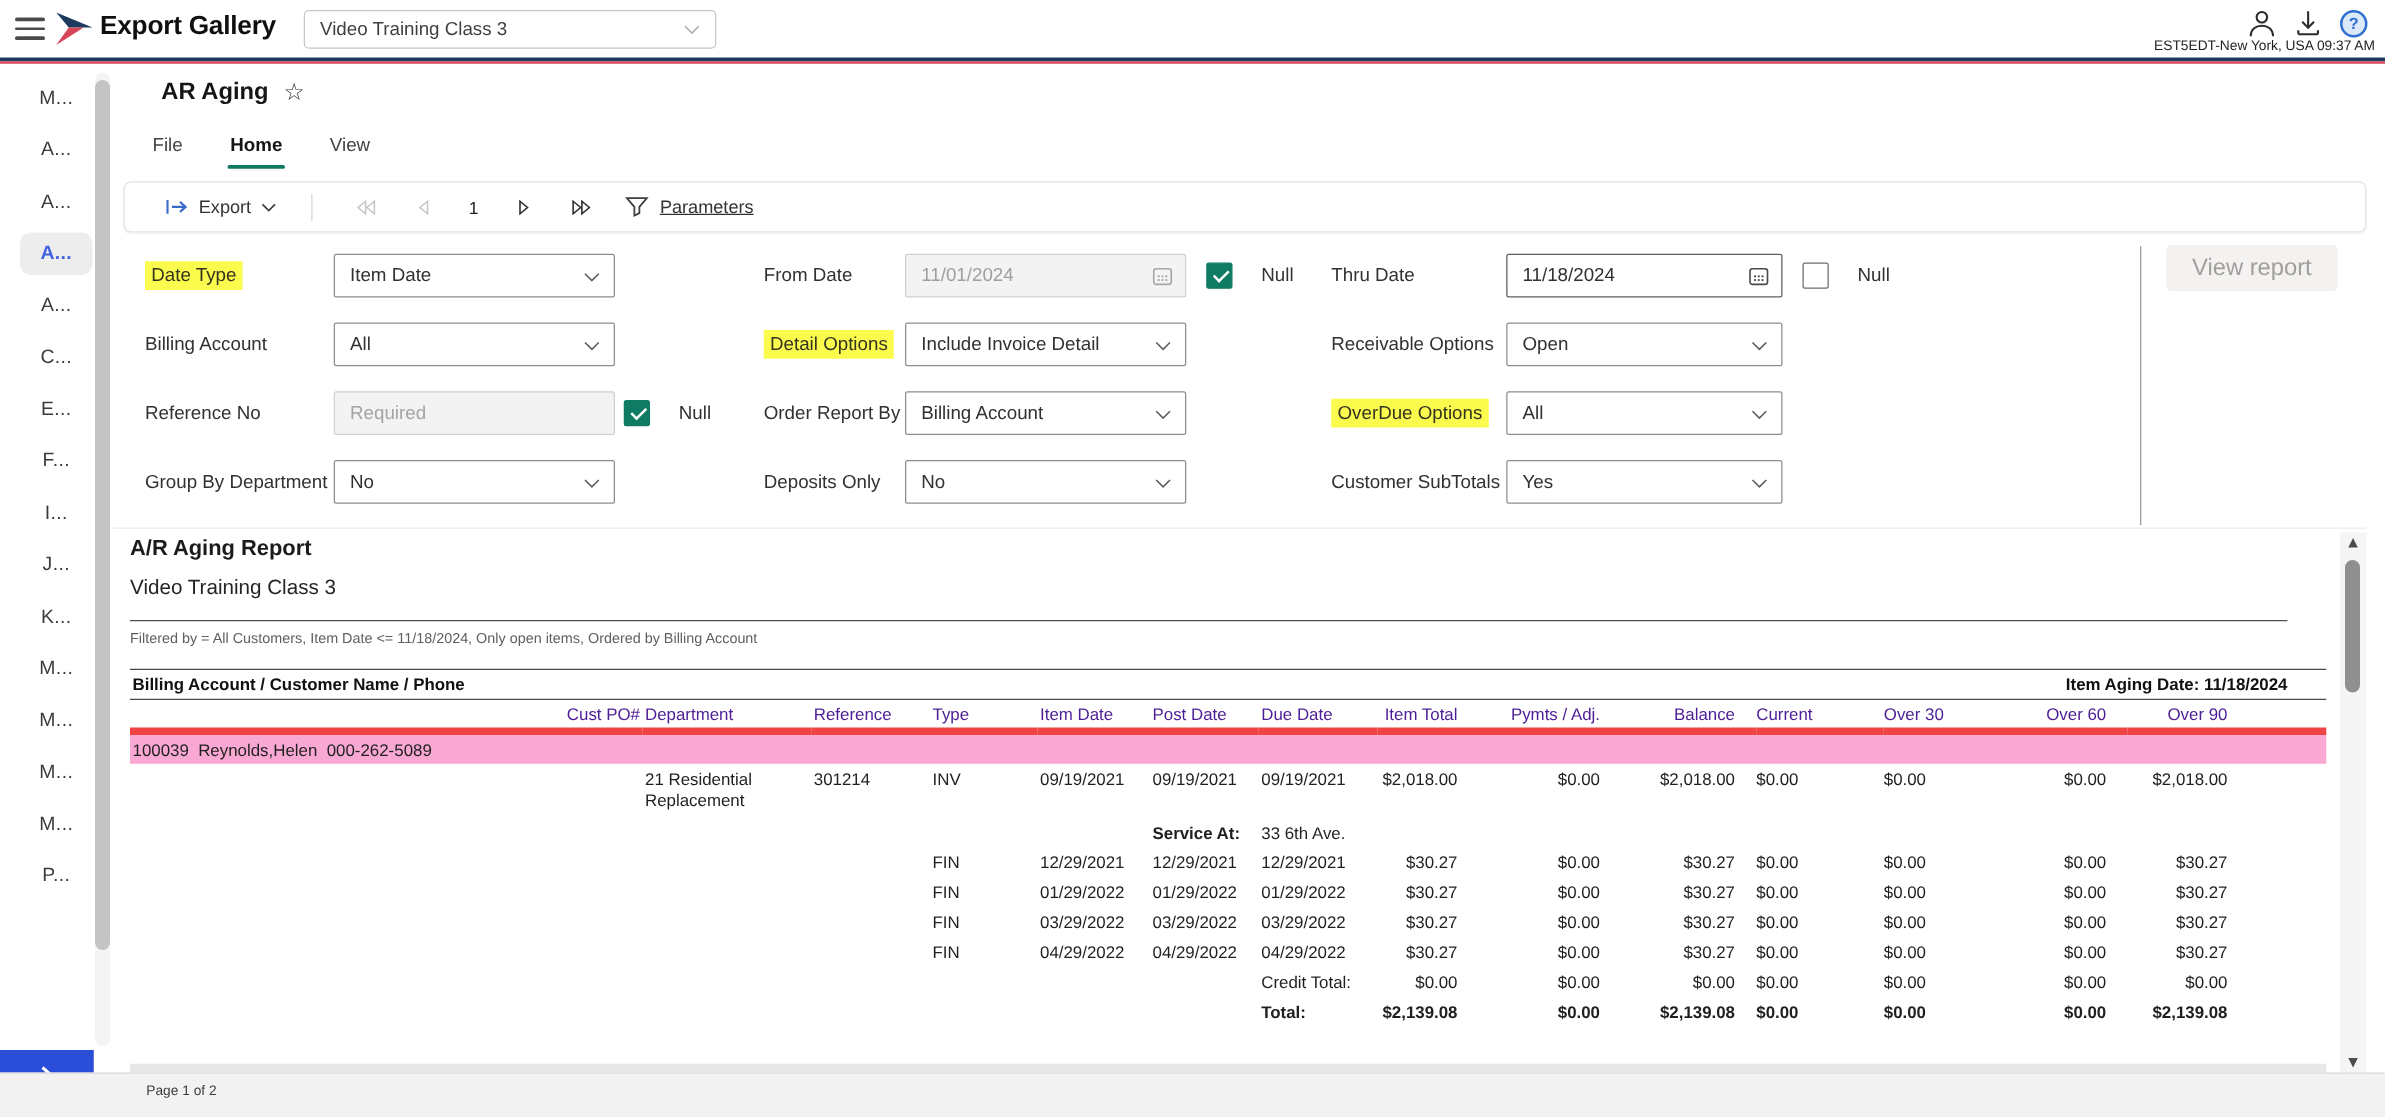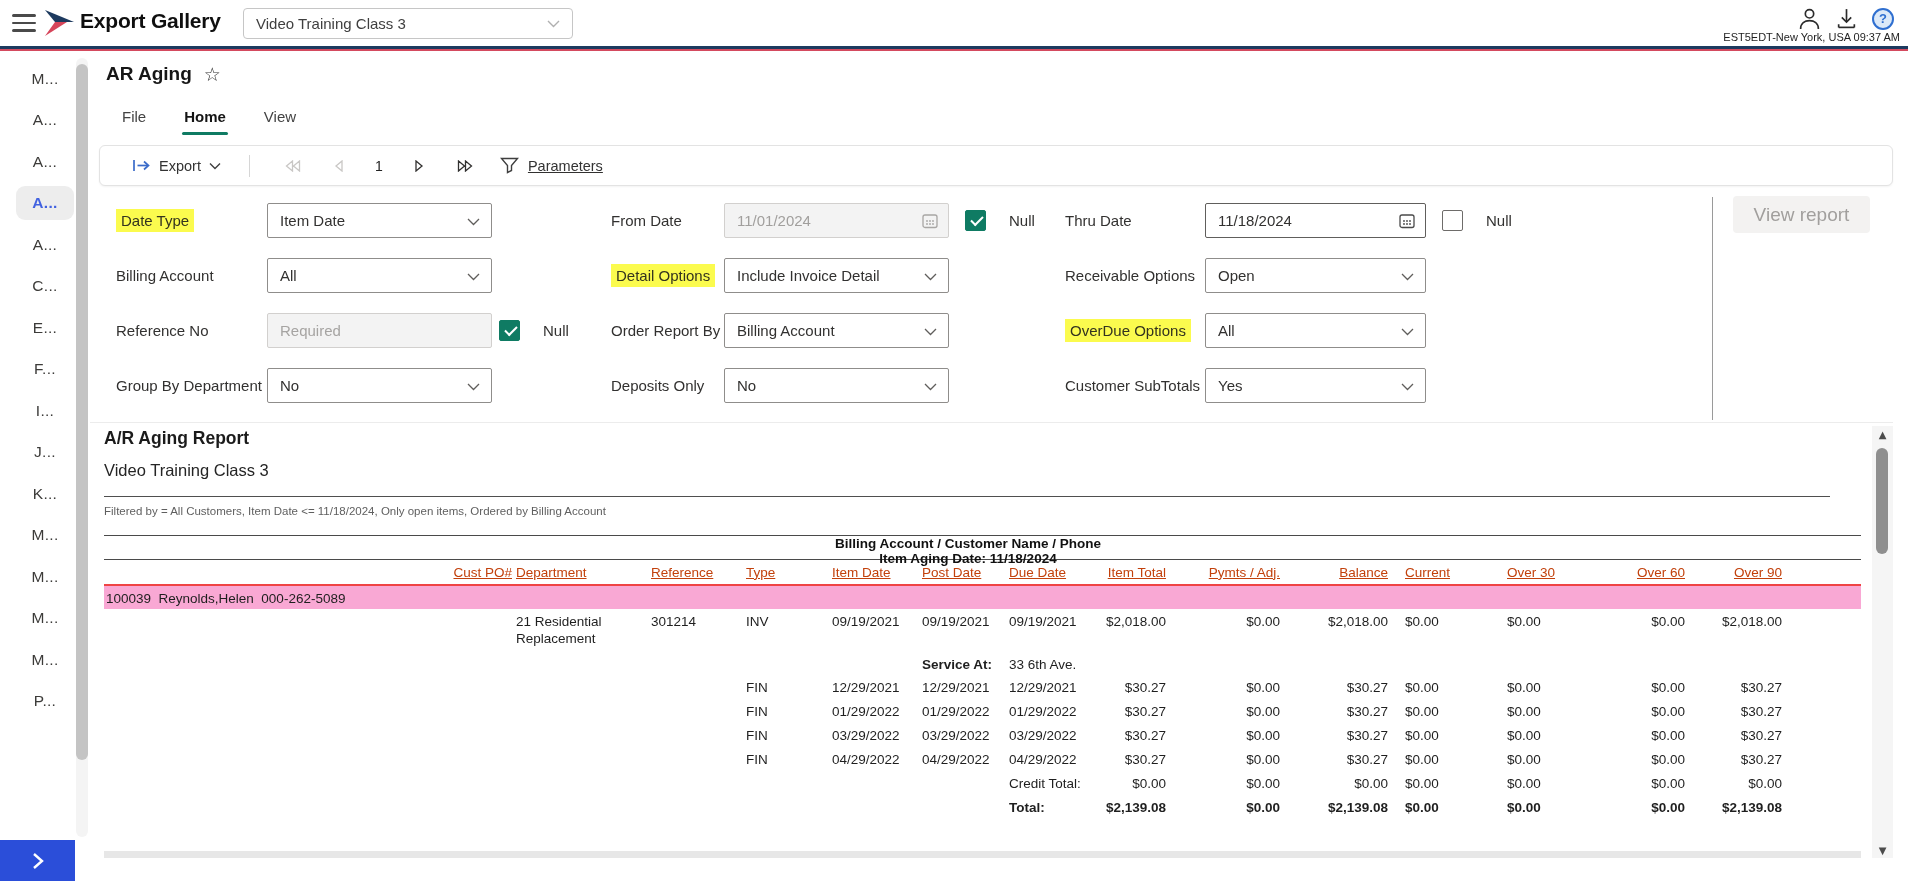--- a/index.html
+++ b/index.html
@@ -24,21 +24,21 @@
   
   .sidebar { position:absolute; left:0; top:54px; width:90px; height:804px; background:#fff; }
   .sb-item { width:58px; height:34px; margin:7.5px auto; display:flex; align-items:center; justify-content:center; font-size:15.5px; color:#3c3b39; letter-spacing:.3px; border-radius:9px; cursor:pointer; }
   .sb-item.sel { background:#ededed; color:var(--sidebar_selected,#4262e0); font-weight:700; }
   .sb-track { position:absolute; left:76px; top:4px; width:12px; height:779px; background:#f4f4f4; border-radius:6px; }
   .sb-thumb { position:absolute; left:0; top:6px; width:12px; height:696px; background:#c4c4c4; border-radius:6px; }
   .expand-btn { position:absolute; left:0; top:840px; width:75px; height:41px; background:var(--expand_blue,#2b4ed9); border:none; display:flex; align-items:center; justify-content:center; cursor:pointer; }
 
   
   .pg-title-row { position:absolute; left:106px; top:63px; display:flex; align-items:center; gap:12px; }
-  .pg-title { font-size:19px; font-weight:700; color:#161616; }
+  .pg-title { font-size:19px; font-weight:700; color:#161616;margin-left:23px; }
   .fav-star { font-family:"DejaVu Sans", sans-serif; font-size:19px; color:#2d2d2d; cursor:pointer; }
   .tabs { position:absolute; left:122px; top:108px; display:flex; gap:38px; font-size:15px; }
   .tab { color:#434343; padding-bottom:10px; position:relative; cursor:pointer; }
   .tab.active { color:#141414; font-weight:700; }
   .tab.active::after { content:""; position:absolute; left:-2px; right:-2px; bottom:0; height:3px; border-radius:2px; background:var(--teal_green,#0f7b63); }
   .toolbar { position:absolute; left:99px; top:145px; width:1794px; height:41px; background:#fff; border:1px solid #e3e3e3; border-radius:6px; box-shadow:0 1px 2px rgba(0,0,0,.05); display:flex; align-items:center; padding-left:32px; }
   .tb-export { display:flex; align-items:center; gap:8px; cursor:pointer; }
   .tb-export .lbl { font-size:14.5px; color:#333; }
   .tb-sep { width:1px; height:22px; background:#d6d6d6; margin:0 26px 0 28px; }
   .pg-btn { display:flex; align-items:center; justify-content:center; width:34px; cursor:pointer; color:#323130; }
@@ -70,23 +70,23 @@
   .view-report { position:absolute; left:1733px; top:196px; width:137px; height:37px; background:#f3f2f1; border:none; border-radius:4px; font-size:19px; color:#a19f9d; font-family:"Liberation Sans",sans-serif; cursor:pointer; }
   .param-divider { position:absolute; left:1712px; top:197px; width:1px; height:223px; background:#9a9a9a; }
 
   
   .rpt-sep { position:absolute; left:90px; top:422px; width:1803px; height:1px; background:#ececec; }
   .rpt-title { position:absolute; left:104px; top:428px; font-size:17.5px; font-weight:700; color:#1b1b1b; }
   .rpt-sub { position:absolute; left:104px; top:461px; font-size:16.5px; color:#252525; }
   .rpt-hr { position:absolute; left:104px; top:496px; width:1726px; height:1px; background:#4f4f4f; }
   .rpt-filter { position:absolute; left:104px; top:505px; font-size:11.5px; color:#5f5f5f; }
   .rpt-block { position:absolute; left:104px; top:535px; width:1757px; }
-  .band { height:25px; border-top:1px solid #4a4a4a; border-bottom:1px solid #4a4a4a; display:flex; align-items:center; justify-content:space-between; font-size:13.5px; font-weight:700; color:#111; padding:0 31px 0 2px;flex-direction:column; }
+  .band { height:25px; border-top:1px solid #4a4a4a; border-bottom:1px solid #4a4a4a; display:flex; align-items:center; justify-content:space-between; font-size:13.5px; font-weight:700; color:#111; padding:0 31px 0 2px; }
   table.rpt { width:1757px; border-collapse:collapse; table-layout:fixed; font-size:13.5px; color:#1f1f1f; }
-  table.rpt th { font-weight:400; color:#c2410c; height:25px; border-bottom:2px solid #ef4444; vertical-align:middle;text-decoration:underline; }
+  table.rpt th { font-weight:400; color:#4c1d95; height:25px; border-bottom:6px solid #ef4444; vertical-align:middle; }
   table.rpt td { vertical-align:top; padding-top:4px; padding-bottom:2px; line-height:17px; }
   th.cl1,td.cl1{text-align:right;padding-right:2px}
   .cl2,.cl3,.cl4,.cl5,.cl6,.cl7{text-align:left;padding-left:2px}
   th.cl8,td.cl8{text-align:right;padding-right:26px}
   th.cl9,td.cl9{text-align:right;padding-right:20px}
   th.cl10,td.cl10{text-align:right;padding-right:17px}
   th.cl11,td.cl11{text-align:left;padding-right:17px}
   th.cl12,td.cl12{text-align:left;padding-right:17px}
   th.cl13,td.cl13{text-align:right;padding-right:17px}
   th.cl14,td.cl14{text-align:right;padding-right:79px}
@@ -538,14 +538,17 @@
     </table>
   </div>
   <div class="cutband"></div>
 
   <div class="vscroll">
     <span class="vs-arrow" style="top:0;">▲</span>
     <div class="vs-thumb"></div>
     <span class="vs-arrow" style="bottom:0;">▼</span>
   </div>
 
+  <footer class="footer">
+    <span class="pagecount">Page 1 of 2</span>
+  </footer>
 
 </div>
 
 </body></html>

